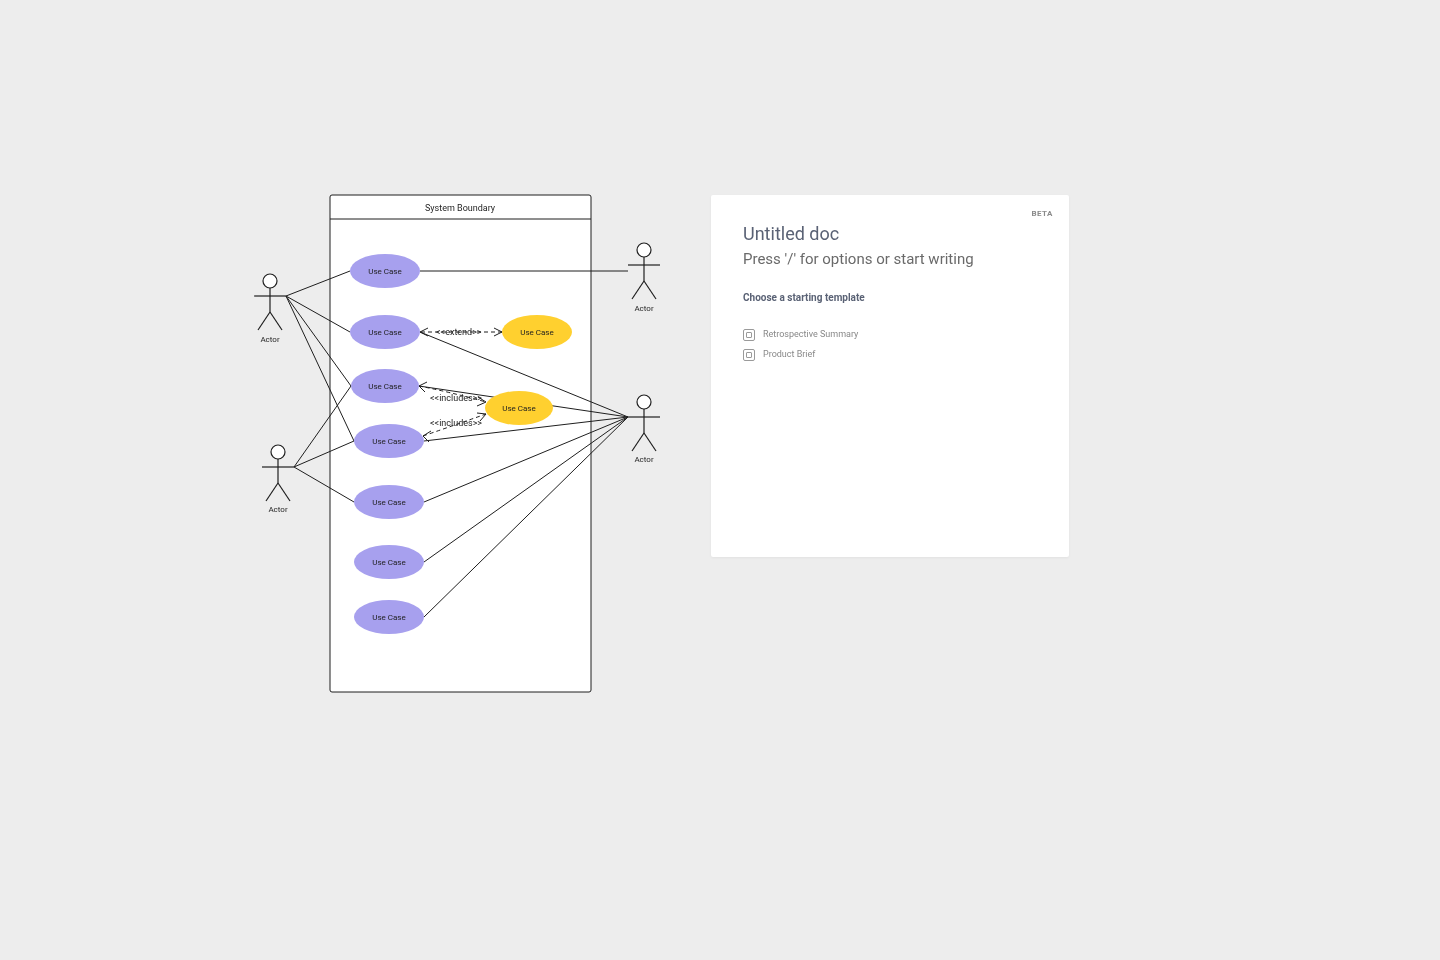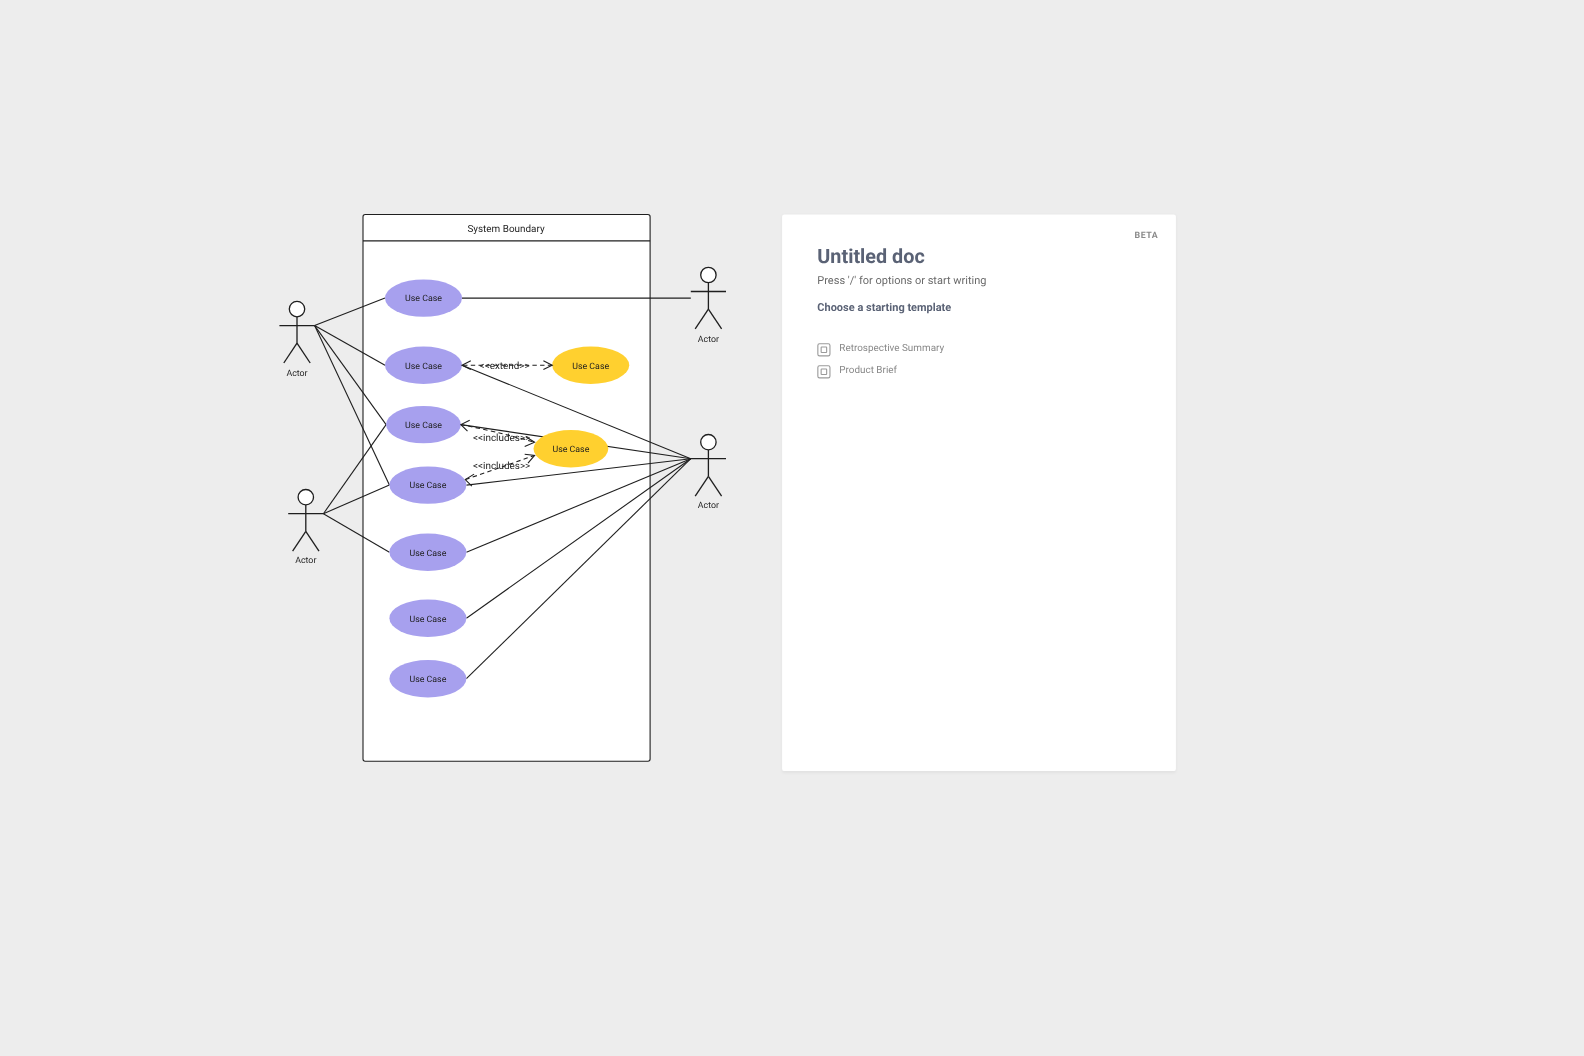--- a/index.html
+++ b/index.html
@@ -13,24 +13,24 @@
     .uc-yellow{fill:#ffd02f}
     .uc-text{font-size:8px;fill:#1f1f1f;text-anchor:middle}
     .actor-shape{fill:none;stroke:#1f1f1f;stroke-width:1.2}
     .actor-head{fill:#fff;stroke:#1f1f1f;stroke-width:1.2}
     .actor-label{font-size:8px;fill:#1f1f1f;text-anchor:middle}
     .conn{fill:none;stroke:#1f1f1f;stroke-width:1}
     .conn-dash{fill:none;stroke:#1f1f1f;stroke-width:1;stroke-dasharray:4 3}
     .arrow{fill:none;stroke:#1f1f1f;stroke-width:1}
     .rel-text{font-size:9px;fill:#1f1f1f}
 
-    .doc-panel{position:absolute;left:711px;top:195px;width:358px;height:506px;background:#fff;border-radius:2px;box-shadow:0 1px 3px rgba(0,0,0,.05);padding:28px 32px}
+    .doc-panel{position:absolute;left:711px;top:195px;width:358px;height:362px;background:#fff;border-radius:2px;box-shadow:0 1px 3px rgba(0,0,0,.05);padding:28px 32px}
     .beta{position:absolute;top:14px;right:16px;font-size:8px;font-weight:700;letter-spacing:.5px;color:#8a8a8a}
-    .doc-title{font-size:18px;font-weight:700;color:#5a6275;margin-bottom:6px}
-    .doc-sub{font-size:10px;color:#6a6a6a;margin-bottom:14px}
+    .doc-title{font-size:18px;font-weight:400;color:#5a6275;margin-bottom:6px}
+    .doc-sub{font-size:15px;color:#6a6a6a;margin-bottom:24px}
     .templates-heading{font-size:10px;font-weight:700;color:#5a6275;margin-bottom:22px}
     .tpl-item{display:flex;gap:8px;padding:4px 0;cursor:pointer}
     .tpl-icon{width:12px;height:12px;border:1px solid #9a9a9a;border-radius:2px;display:flex;align-items:center;justify-content:center;flex-shrink:0}
     .tpl-icon::before{content:"";display:block;width:4px;height:4px;border:1px solid #9a9a9a;border-radius:1px}
     .tpl-label{font-size:9px;color:#888}
   </style>
 </head>
 <body>
 
 <svg width="1440" height="960" style="position:absolute;left:0;top:0">

